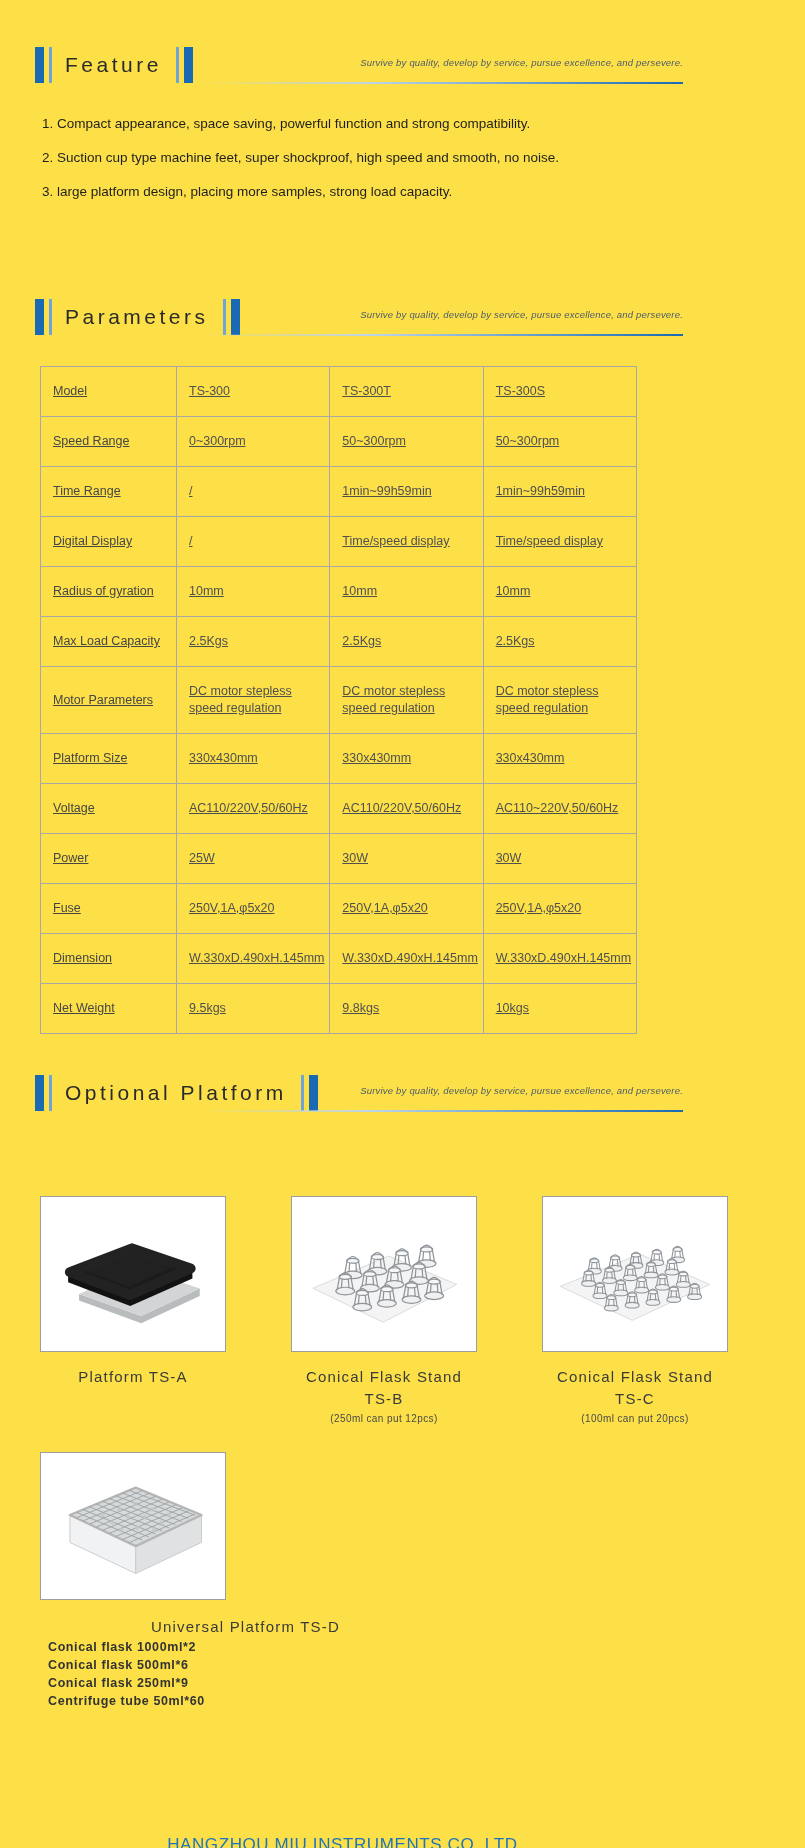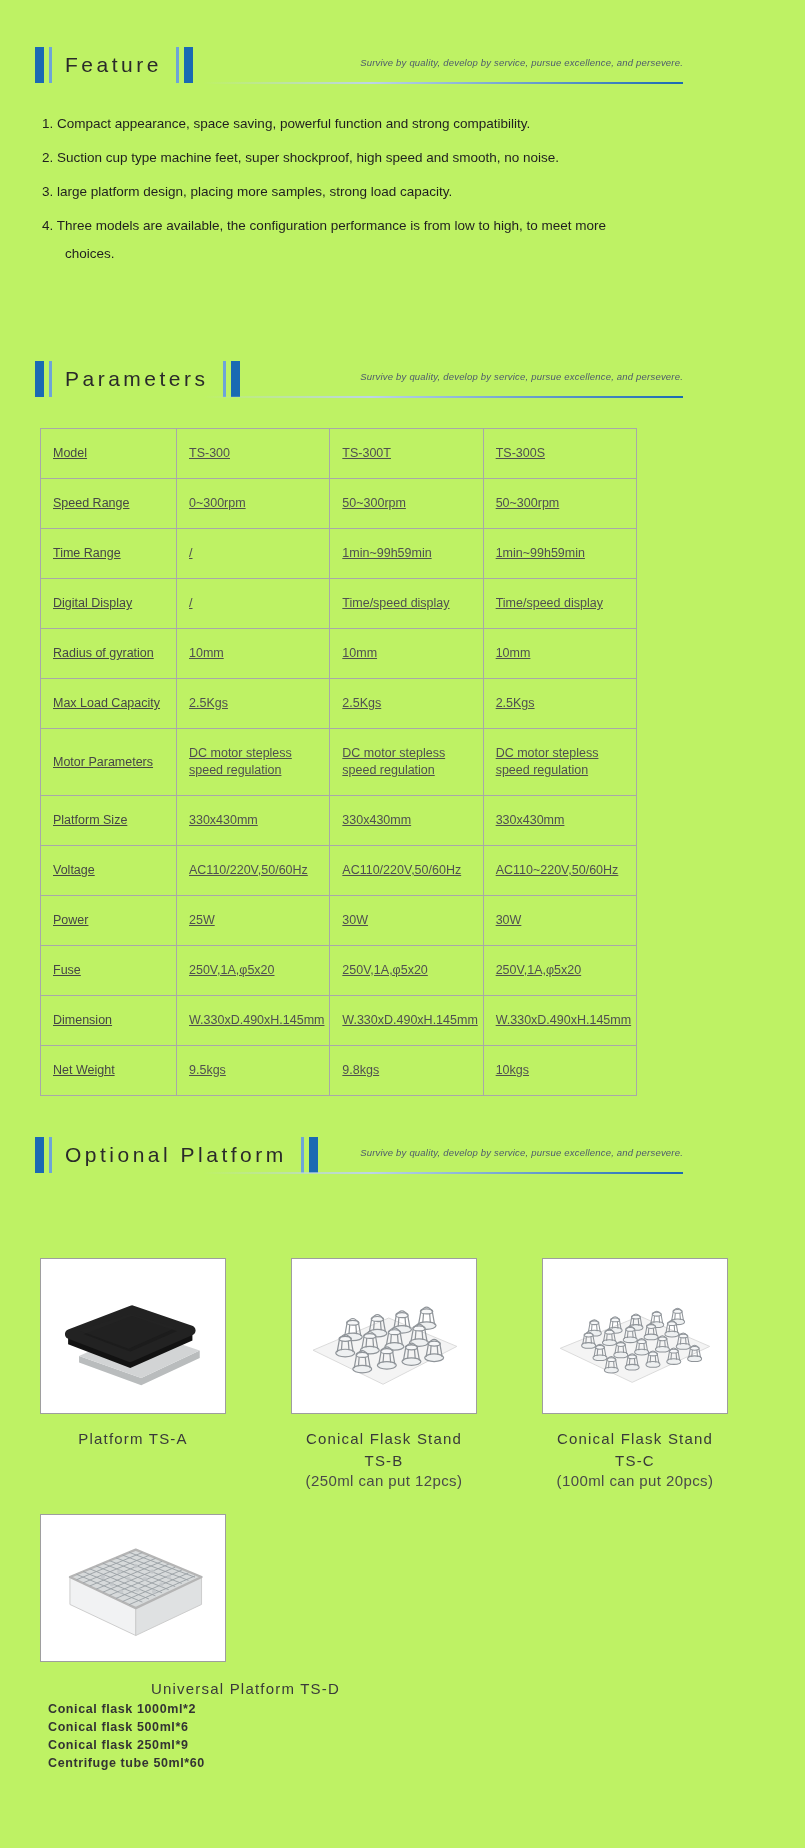--- a/index.html
+++ b/index.html
@@ -2,21 +2,21 @@
 <html><head>
 <meta charset="utf-8">
 <style>
   * { margin:0; padding:0; box-sizing:border-box; }
   :root{
     --accent:#1a6ab3;
     --accent-thin:#6ea4d8;
     --footer-blue:#1e73be;
   }
   body{ background:#fff; font-family:"Liberation Sans", sans-serif; }
-  .page{ position:relative; width:805px; height:1848px; background:#bef264; overflow:hidden; }
+  .page{ position:relative; width:805px; height:1848px; background:#fde047; overflow:hidden; }
 
   
   .sec-header{
     position:relative; display:flex; align-items:center;
     height:38px; margin-left:35px; width:648px;
   }
   .hbar{ display:inline-block; height:36px; flex:0 0 auto; }
   .hbar.thick{ width:9px; background:var(--accent); }
   .hbar.thin{ width:3px; background:var(--accent-thin); margin:0 0 0 5px; }
   .hbar.thin.right{ margin:0 5px 0 0; }
@@ -59,21 +59,21 @@
   }
   .product-card{ width:186px; }
   .img-box{
     width:186px; height:156px; border:1px solid #9e9e9e; background:#fff;
     display:flex; align-items:center; justify-content:center;
   }
   .p-name{
     margin-top:14px; text-align:center; font-size:15px; letter-spacing:1.2px;
     color:#3a3a3a; line-height:22px;
   }
-  .p-note{ text-align:center; font-size:15px; color:#4a4a4a; line-height:18px; letter-spacing:0.4px; }
+  .p-note{ text-align:center; font-size:10px; color:#4a4a4a; line-height:18px; letter-spacing:0.4px; }
 
   .product-d{ margin:24px 0 0 40px; width:300px; }
   .product-d .img-box{ height:148px; }
   .p-name.left{ text-align:right; margin-top:16px; padding-left:8px; }
   .p-details{ padding-left:8px; margin-top:0;font-weight:bold; }
   .p-detail{ font-size:12.5px; color:#333; line-height:18px; letter-spacing:0.6px; }
 
   
   .page-footer{ margin-top:124px; width:690px; text-align:center; }
   .company{ font-size:17px; color:var(--footer-blue); letter-spacing:0.6px; line-height:22px; font-weight:400; }
@@ -98,21 +98,20 @@
       <span class="sec-title">Feature</span>
       <span class="hbar thin right"></span>
       <span class="hbar thick"></span>
       <span class="sec-slogan">Survive by quality, develop by service, pursue excellence, and persevere.</span>
       <i class="grad-line"></i>
     </div>
     <div class="feature-list">
         <div class="feature-item">1. Compact appearance, space saving, powerful function and strong compatibility.</div>
         <div class="feature-item">2. Suction cup type machine feet, super shockproof, high speed and smooth, no noise.</div>
         <div class="feature-item">3. large platform design, placing more samples, strong load capacity.</div>
-        <div class="feature-item">4. Three models are available, the configuration performance is from low to high, to meet more choices.</div>
       </div>
   </section>
 
   <section class="parameters">
     <div class="sec-header">
       <span class="hbar thick"></span>
       <span class="hbar thin"></span>
       <span class="sec-title">Parameters</span>
       <span class="hbar thin right"></span>
       <span class="hbar thick"></span>

